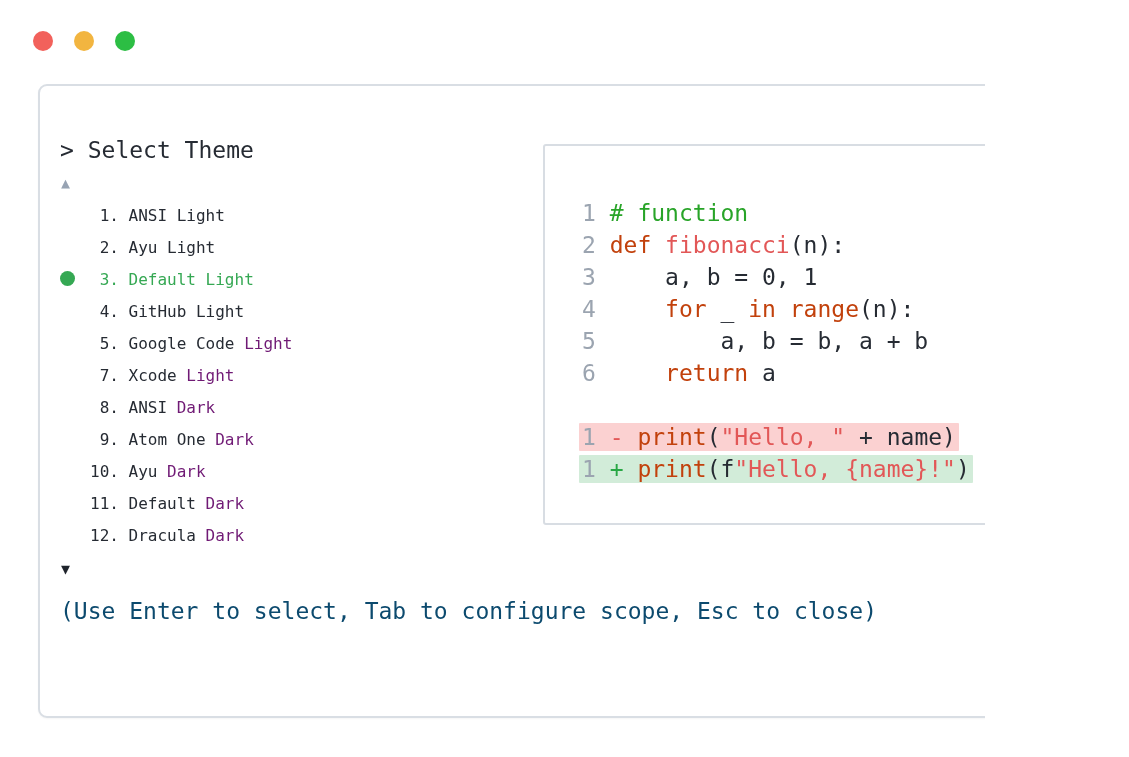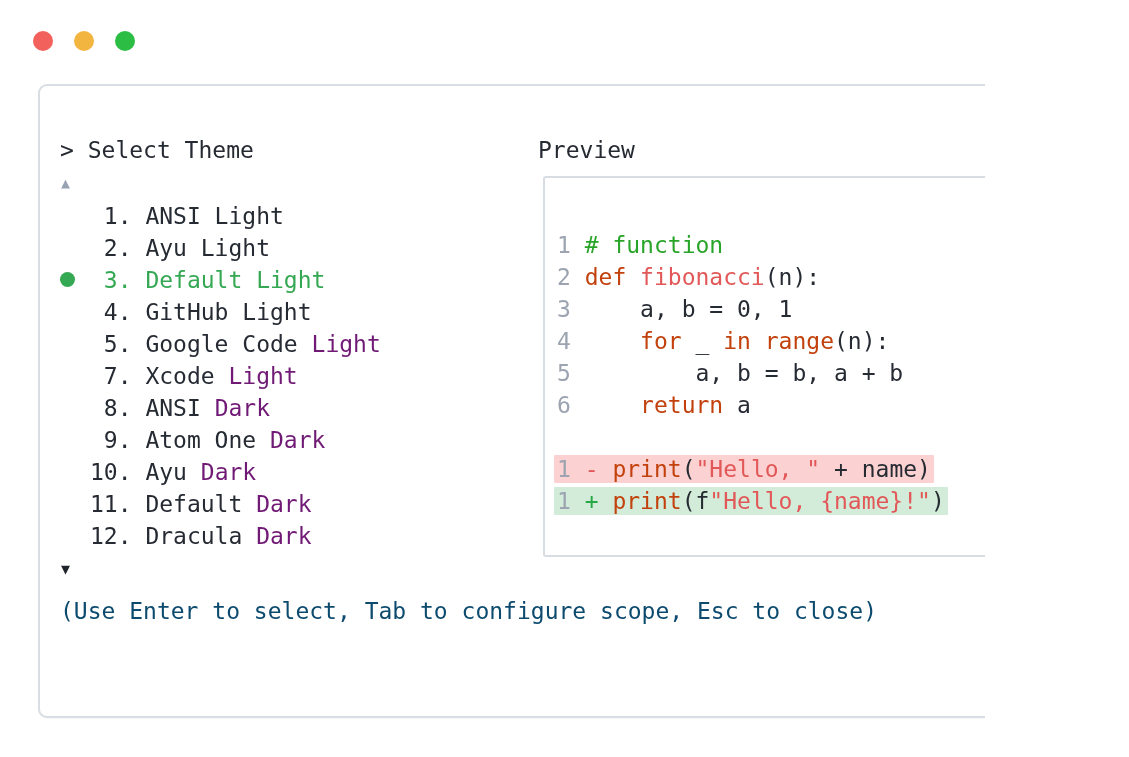--- a/index.html
+++ b/index.html
@@ -14,33 +14,33 @@
   .panel{position:absolute;left:38px;top:84px;width:1051px;height:634px;box-sizing:border-box;
          background:#ffffff;border:2px solid #d9dee4;border-radius:9px;
          box-shadow:0 1px 2px rgba(27,31,36,0.04);}
 
   .left-col{position:absolute;left:20px;top:48px;width:470px;}
   .prompt{height:32px;line-height:32px;font-size:23px;white-space:pre;color:#262b33;}
   .scroll-row{height:34px;line-height:34px;font-size:15px;padding-left:1px;}
   .scroll-row.up{color:#97a3b3;}
   .scroll-row.down{color:#1f242c;}
 
-  .list-row{height:32px;line-height:32px;font-size:23px;white-space:pre;color:#262b33;}
+  .list-row{height:32px;line-height:32px;font-size:16px;white-space:pre;color:#262b33;}
   .list-row.selected{color:#35a853;}
   .dot-gutter{display:inline-block;width:30px;vertical-align:baseline;}
   .dot{display:inline-block;width:15px;height:15px;border-radius:50%;background:#35a853;
        vertical-align:middle;margin-bottom:4px;}
   .muted{color:#701a75;}
   .hint{margin-top:12px;font-size:23px;white-space:pre;color:#0c4a6e;}
 
   .right-col{position:absolute;left:498px;top:48px;}
   .preview-label{height:32px;line-height:32px;font-size:23px;color:#262b33;}
   .preview-box{margin-top:10px;margin-left:5px;width:519px;height:381px;box-sizing:border-box;
                border:2px solid #d8dde3;border-radius:3px;background:#ffffff;
-               padding:51px 0 0 9px;overflow:hidden;}
+               padding:51px 0 0 34px;overflow:hidden;}
   .code-row{height:32px;line-height:32px;font-size:23px;white-space:pre;color:#262b33;}
   .hl{padding:1px 3px;border-radius:1px;}
   .hl-removed{background:#fbd1d1;}
   .hl-added{background:#d2ecd9;}
   .gutter{display:inline-block;min-width:1ch;margin-right:1ch;text-align:right;color:#9ba4b0;}
   .tok-plain{color:#262b33;}
   .tok-comment{color:#28a428;}
   .tok-keyword{color:#c2410c;}
   .tok-function{color:#e25757;}
   .tok-string{color:#e25757;}
@@ -74,21 +74,20 @@
           <div class="list-row"><span class="dot-gutter"></span><span> 9. Atom One</span><span class="muted"> Dark</span></div>
           <div class="list-row"><span class="dot-gutter"></span><span>10. Ayu</span><span class="muted"> Dark</span></div>
           <div class="list-row"><span class="dot-gutter"></span><span>11. Default</span><span class="muted"> Dark</span></div>
           <div class="list-row"><span class="dot-gutter"></span><span>12. Dracula</span><span class="muted"> Dark</span></div>
         </div>
       <div class="scroll-row down">▼</div>
       <div class="hint">(Use Enter to select, Tab to configure scope, Esc to close)</div>
     </div>
 
     <div class="right-col">
-      <div class="preview-label">Preview</div>
       <div class="preview-box">
           <div class="code-row"><span class="hl hl-none"><span class="gutter">1</span><span class="tok-comment"># function</span></span></div>
           <div class="code-row"><span class="hl hl-none"><span class="gutter">2</span><span class="tok-keyword">def </span><span class="tok-function">fibonacci</span><span class="tok-plain">(n):</span></span></div>
           <div class="code-row"><span class="hl hl-none"><span class="gutter">3</span><span class="tok-plain">    a, b = 0, 1</span></span></div>
           <div class="code-row"><span class="hl hl-none"><span class="gutter">4</span><span class="tok-plain">    </span><span class="tok-keyword">for</span><span class="tok-plain"> _ </span><span class="tok-keyword">in</span><span class="tok-plain"> </span><span class="tok-keyword">range</span><span class="tok-plain">(n):</span></span></div>
           <div class="code-row"><span class="hl hl-none"><span class="gutter">5</span><span class="tok-plain">        a, b = b, a + b</span></span></div>
           <div class="code-row"><span class="hl hl-none"><span class="gutter">6</span><span class="tok-plain">    </span><span class="tok-keyword">return</span><span class="tok-plain"> a</span></span></div>
           <div class="code-row"><span class="hl hl-none"><span class="gutter"></span></span></div>
           <div class="code-row"><span class="hl hl-removed"><span class="gutter">1</span><span class="tok-removed-sign">- </span><span class="tok-keyword">print</span><span class="tok-plain">(</span><span class="tok-string">"Hello, "</span><span class="tok-plain"> + name)</span></span></div>
           <div class="code-row"><span class="hl hl-added"><span class="gutter">1</span><span class="tok-added-sign">+ </span><span class="tok-keyword">print</span><span class="tok-plain">(f</span><span class="tok-string">"Hello, {name}!"</span><span class="tok-plain">)</span></span></div>

